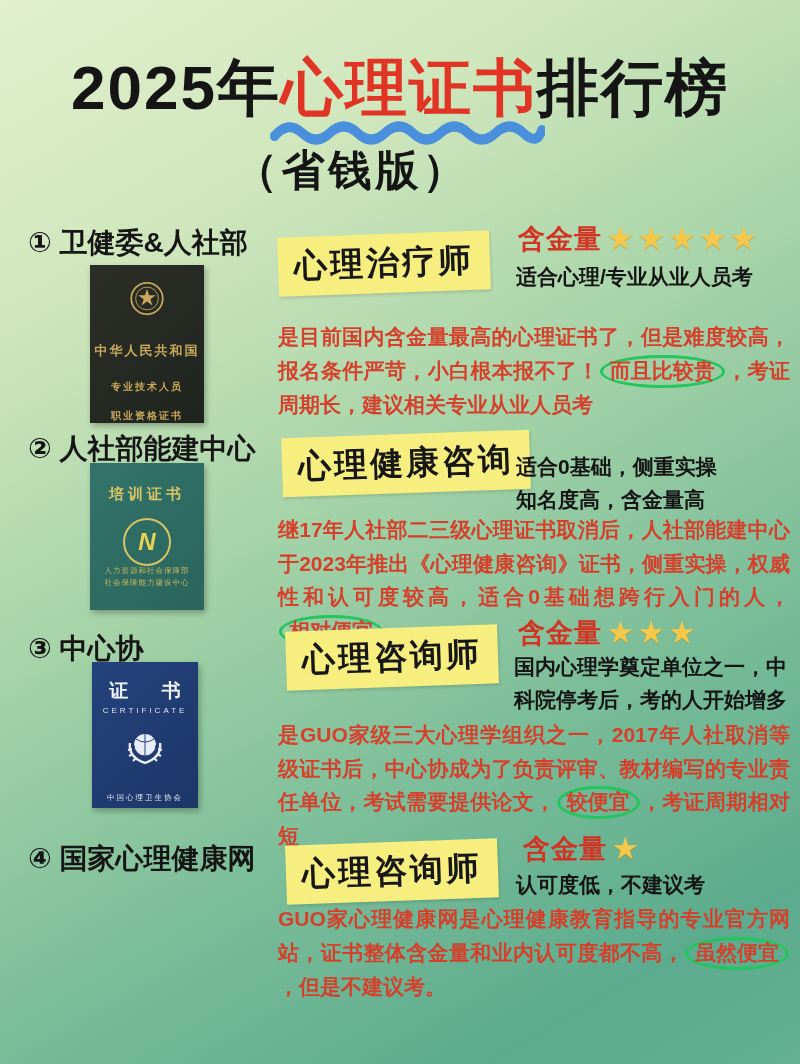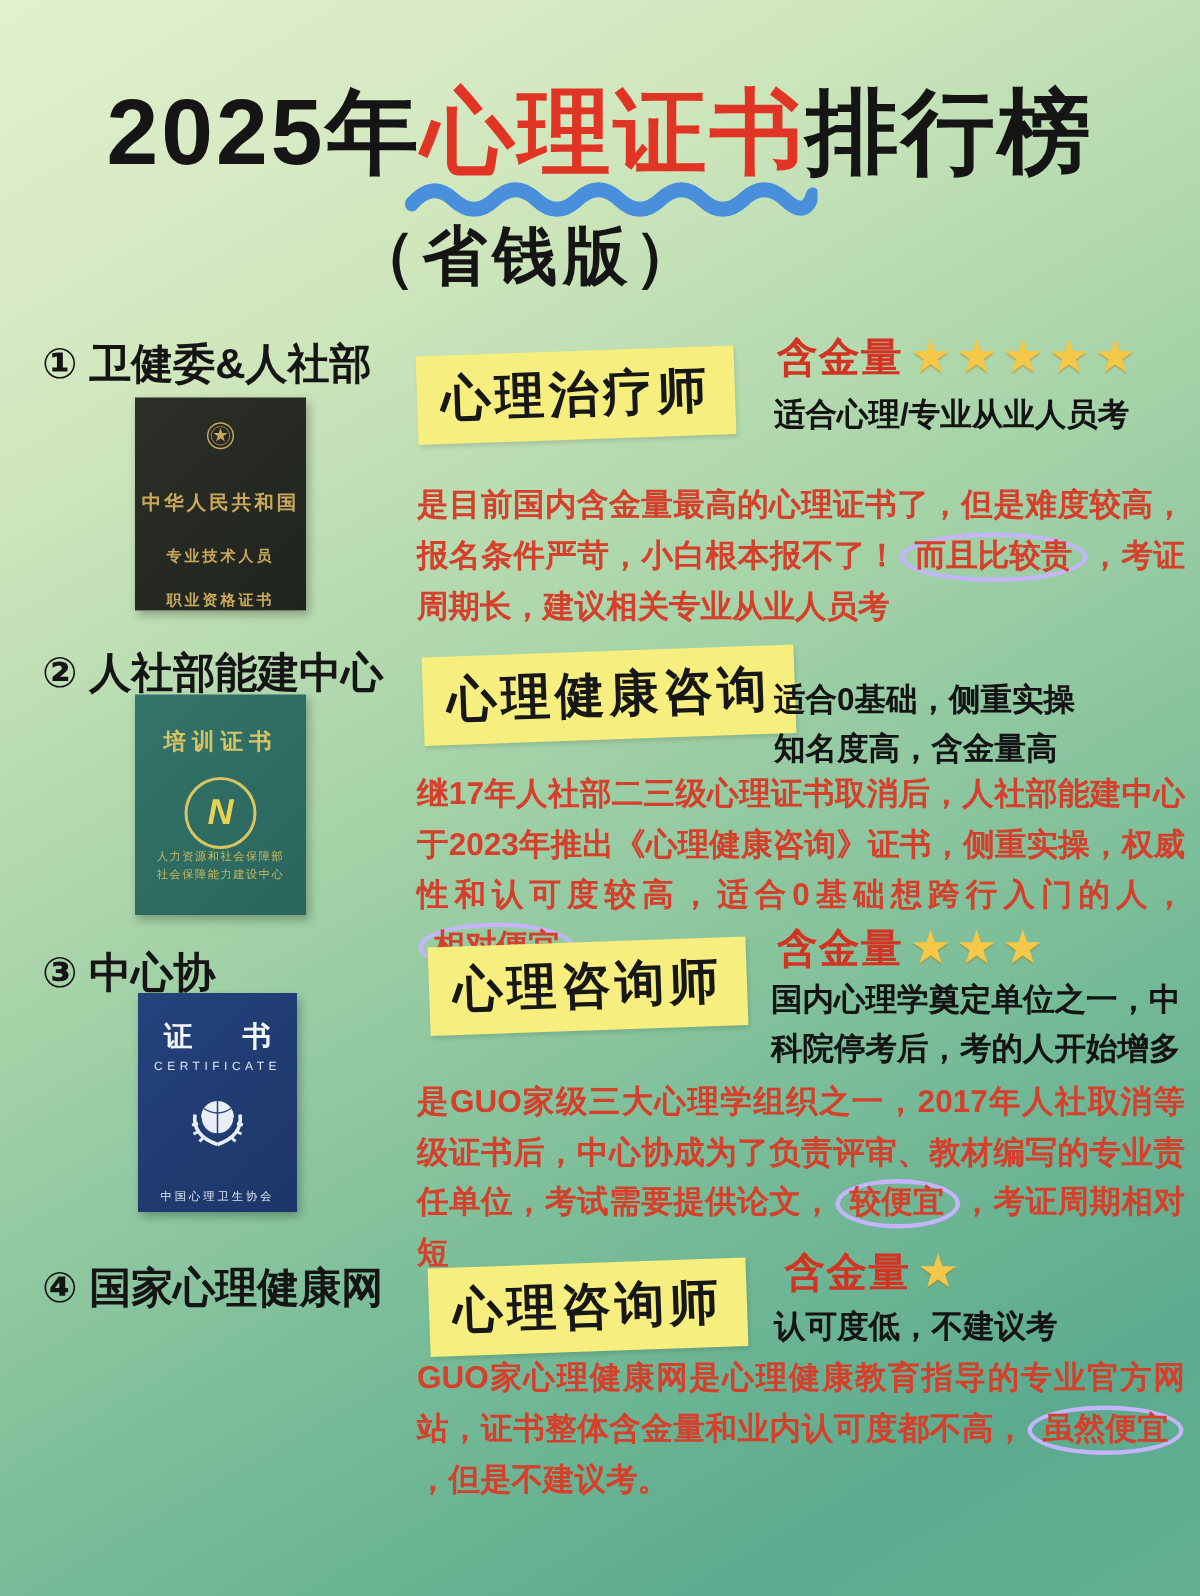--- a/index.html
+++ b/index.html
@@ -28,21 +28,21 @@
     font-size:33px;font-weight:900;padding:7px 16px;letter-spacing:3px;
     transform:rotate(-2deg);box-shadow:1px 2px 3px rgba(0,0,0,.12);white-space:nowrap;
   }
   .rating{position:absolute;white-space:nowrap;}
   .rating .lbl{font-size:27px;font-weight:700;color:#d23424;letter-spacing:1px;vertical-align:middle;}
   .rating .stars{font-size:31px;color:#f5c84a;letter-spacing:3px;vertical-align:middle;
     text-shadow:0 1px 1px rgba(180,120,0,.45);}
   .note{position:absolute;font-size:21px;font-weight:700;color:#141414;line-height:33px;white-space:pre-line;}
   .para{position:absolute;font-size:21px;font-weight:600;color:#d5402c;line-height:1.6;text-align:justify;}
   .circle{
-    display:inline-block;border:3px solid #c4b5fd;border-radius:50%;
+    display:inline-block;border:3px solid #22c55e;border-radius:50%;
     padding:0 7px 1px 7px;margin:0 1px;line-height:1.25;
   }
   
   .cert{position:absolute;box-shadow:2px 3px 6px rgba(0,0,0,.28);display:flex;flex-direction:column;align-items:center;}
   .cert-dark{background:linear-gradient(135deg,#2b2f28 0%,#20241e 100%);}
   .cert-dark .emblem{margin-top:16px;}
   .cert-dark .l1{color:#c9a85c;font-size:13px;font-weight:700;letter-spacing:2px;margin-top:14px;}
   .cert-dark .l2{color:#c9a85c;font-size:10px;font-weight:700;letter-spacing:2px;margin-top:8px;}
   .cert-dark .l3{color:#c9a85c;font-size:10px;font-weight:700;letter-spacing:2px;margin-top:3px;}
   .cert-teal{background:linear-gradient(135deg,#33746a 0%,#2a655c 100%);}
@@ -71,21 +71,21 @@
 
 <div class="abs title">
   <span>2025年</span><span class="hl"><span>心理证书</span><svg class="wave" viewBox="0 0 300 34" preserveAspectRatio="none">
         <path d="M6,20 Q21,4 36,17 T66,17 Q81,4 96,17 T126,17 Q141,4 156,17 T186,17 Q201,4 216,17 T246,17 Q261,4 276,17 T296,14" fill="none" stroke="#4a8fdb" stroke-width="10" stroke-linecap="round"></path>
       </svg></span><span>排行榜</span>
 </div>
 <div class="abs subtitle">（省钱版）</div>
 
 <div class="abs section" style="top:218px;height:202px;">
   <div class="sec-head" style="top:6px;">① 卫健委&amp;人社部</div>
-  <div class="cert cert-dark" style="left:90px;top:47px;width:114px;height:142px;gap:12px;">
+  <div class="cert cert-dark" style="left:90px;top:47px;width:114px;height:158px;gap:12px;">
     <svg class="emblem" width="40" height="40" viewBox="0 0 40 40">
         <circle cx="20" cy="20" r="18" fill="none" stroke="#c9a85c" stroke-width="2"></circle>
         <circle cx="20" cy="20" r="13" fill="none" stroke="#c9a85c" stroke-width="1"></circle>
         <polygon points="20,9 22.4,16.3 30,16.3 23.8,20.8 26.2,28 20,23.5 13.8,28 16.2,20.8 10,16.3 17.6,16.3" fill="#c9a85c"></polygon>
       </svg>
     <div class="l1">中华人民共和国</div>
     <div class="l2">专业技术人员</div>
     <div class="l3">职业资格证书</div>
   </div>
   <div class="badge" style="left:278px;top:16px;">心理治疗师</div>

